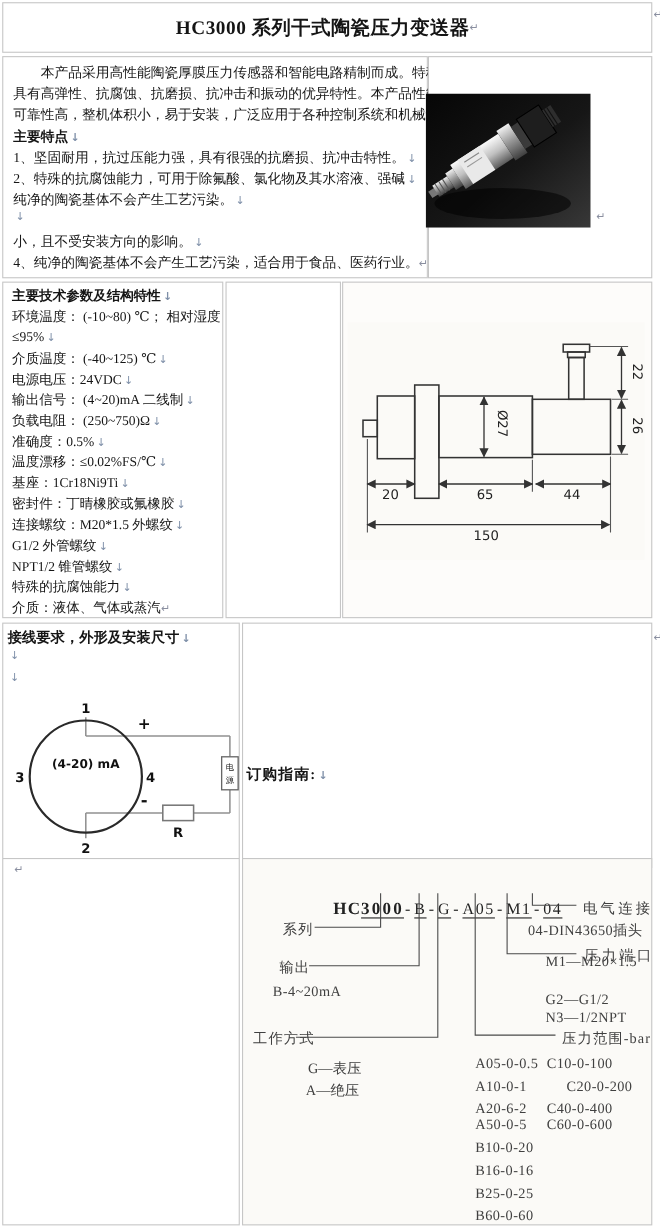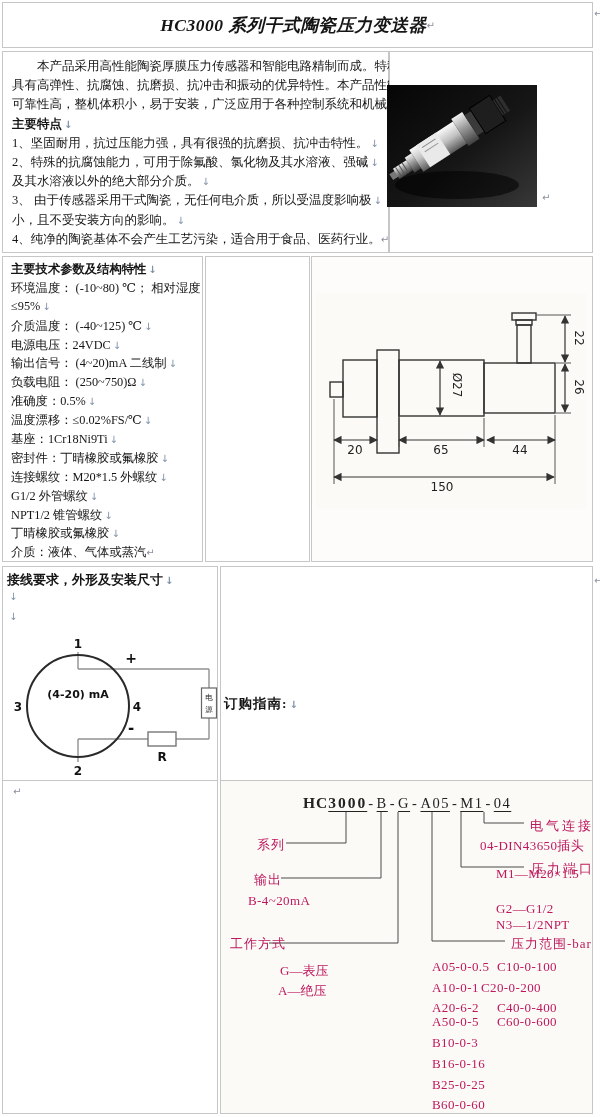--- a/index.html
+++ b/index.html
@@ -6,45 +6,45 @@
   .page{position:relative;width:600px;height:1117px;background:#fff;overflow:hidden;
         font-family:"Liberation Serif","DejaVu Serif",serif;color:#151515;}
   .cell{position:absolute;border:1px solid #c6c6c6;background:#fff;box-sizing:border-box;}
   .abs{position:absolute;}
   .line{display:flex;align-items:baseline;white-space:nowrap;}
   .bold{font-weight:bold;text-align:center;}
   .pm{color:#7e8fa8;font-size:10px;margin-left:2px;font-family:"DejaVu Sans",sans-serif;flex:none;}
   .ret{color:#8a8fa0;font-size:10px;font-family:"DejaVu Sans",sans-serif;}
   
   .title-cell{left:2px;top:2px;width:591px;height:46px;display:flex;align-items:center;justify-content:center;}
-  .title-cell .t{font-size:17.5px;font-weight:bold;letter-spacing:.5px;font-style:italic;}
+  .title-cell .t{font-size:17.5px;font-weight:bold;letter-spacing:.5px;}
   
   .intro-cell{left:2px;top:51px;width:387px;height:202px;padding:6px 4px 0 9px;font-size:12.5px;}
   .intro-cell .line{height:19.2px;}
   
   .photo-cell{left:389px;top:51px;width:204px;height:202px;}
   
   .specs-cell{left:2px;top:256px;width:201px;height:306px;padding:4px 0 0 8px;font-size:12.3px;}
   .specs-cell .line{height:18.9px;}
   .mid-cell{left:205px;top:256px;width:105px;height:306px;}
   .draw-cell{left:311px;top:256px;width:282px;height:306px;background:#fdfcfa;}
   
   .wire-cell{left:2px;top:566px;width:216px;height:270px;padding:4px 0 0 4px;font-size:13px;}
   .wire-cell .head{font-weight:bold;height:20px;}
   .orderhead-cell{left:220px;top:566px;width:373px;height:223px;}
   .order-heading{left:3px;top:128px;font-weight:bold;font-size:13.5px;letter-spacing:1px;}
   
   .blank-cell{left:2px;top:780px;width:216px;height:334px;}
   .order-cell{left:220px;top:780px;width:373px;height:334px;background:#fbfaf7;color:#333;}
   .model{left:82px;top:13px;display:flex;align-items:baseline;font-size:14.5px;color:#222;}
   .model .pref{font-weight:bold;font-size:15.5px;letter-spacing:1px;}
-  .model .u{text-decoration:underline;text-underline-offset:3px;}
+  .model .u{text-decoration:underline;text-underline-offset:3px;margin-top:24px;}
   .model .seg{margin:0 1px;letter-spacing:1.5px;}
   .model .pref.u{letter-spacing:2px;}
-  .olabel{position:absolute;font-size:13px;white-space:nowrap;color:#be185d;}
+  .olabel{position:absolute;font-size:13px;white-space:nowrap;color:#404040;}
   .ls3{letter-spacing:3px;}
   .ls1{letter-spacing:1px;}
   .num{font-size:13px;letter-spacing:.4px;}
   svg text{font-family:"DejaVu Sans",sans-serif;}
 </style>
 </head>
 <body>
 
 <div class="page">
 
@@ -73,25 +73,24 @@
       </div>
     <div class="line">
         <span>1、坚固耐用，抗过压能力强，具有很强的抗磨损、抗冲击特性。</span>
         <span class="pm">↓</span>
       </div>
     <div class="line">
         <span>2、特殊的抗腐蚀能力，可用于除氟酸、氯化物及其水溶液、强碱</span>
         <span class="pm">↓</span>
       </div>
     <div class="line">
-        <span>及其水溶液以外的绝大部分介质。</span>
-        <span class="pm">↓</span>
-      </div>
-    <div class="line">
-        <span>3、 由于传感器采用干式陶瓷，无任何电介质，所以受温度影响极</span>
+        <span>纯净的陶瓷基体不会产生工艺污染。</span>
+        <span class="pm">↓</span>
+      </div>
+    <div class="line">
         <span class="pm">↓</span>
       </div>
     <div class="line">
         <span>小，且不受安装方向的影响。</span>
         <span class="pm">↓</span>
       </div>
     <div class="line">
         <span>4、纯净的陶瓷基体不会产生工艺污染，适合用于食品、医药行业。</span>
         <span class="ret">↵</span>
       </div>
@@ -191,21 +190,21 @@
       </div>
     <div class="line">
         <span>G1/2 外管螺纹</span>
         <span class="pm">↓</span>
       </div>
     <div class="line">
         <span>NPT1/2 锥管螺纹</span>
         <span class="pm">↓</span>
       </div>
     <div class="line">
-        <span>丁晴橡胶或氟橡胶</span>
+        <span>特殊的抗腐蚀能力</span>
         <span class="pm">↓</span>
       </div>
     <div class="line">
         <span>介质：液体、气体或蒸汽</span>
         <span class="ret">↵</span>
       </div>
   </div>
   <div class="cell mid-cell"></div>
 
   <div class="cell draw-cell">
@@ -347,23 +346,23 @@
     <div class="abs olabel ls3" style="left:310px;top:79px">压力端口</div>
     <div class="abs olabel num" style="left:275px;top:85px">M1—M20×1.5</div>
     <div class="abs olabel num" style="left:275px;top:120px">G2—G1/2</div>
     <div class="abs olabel num" style="left:275px;top:136px">N3—1/2NPT</div>
     <div class="abs olabel ls1" style="left:290px;top:154px">压力范围-bar</div>
 
     <div class="abs olabel num" style="left:211px;top:178px">A05-0-0.5</div>
     <div class="abs olabel num" style="left:211px;top:199px">A10-0-1</div>
     <div class="abs olabel num" style="left:211px;top:219px">A20-6-2</div>
     <div class="abs olabel num" style="left:211px;top:233px">A50-0-5</div>
-    <div class="abs olabel num" style="left:211px;top:254px">B10-0-3</div>
+    <div class="abs olabel num" style="left:211px;top:254px">B10-0-20</div>
     <div class="abs olabel num" style="left:211px;top:275px">B16-0-16</div>
     <div class="abs olabel num" style="left:211px;top:296px">B25-0-25</div>
     <div class="abs olabel num" style="left:211px;top:316px">B60-0-60</div>
     <div class="abs olabel num" style="left:276px;top:178px">C10-0-100</div>
-    <div class="abs olabel num" style="left:260px;top:199px">C20-0-200</div>
+    <div class="abs olabel num" style="left:294px;top:199px">C20-0-200</div>
     <div class="abs olabel num" style="left:276px;top:219px">C40-0-400</div>
     <div class="abs olabel num" style="left:276px;top:233px">C60-0-600</div>
   </div>
 
 </div>
 
 </body></html>

